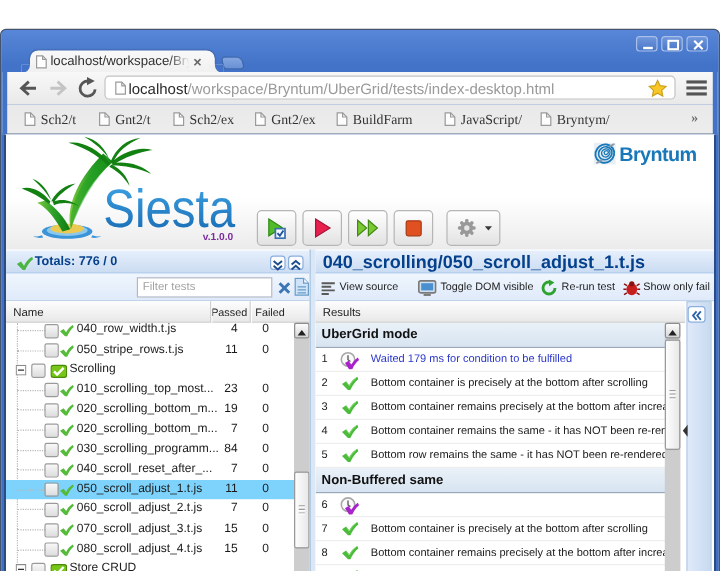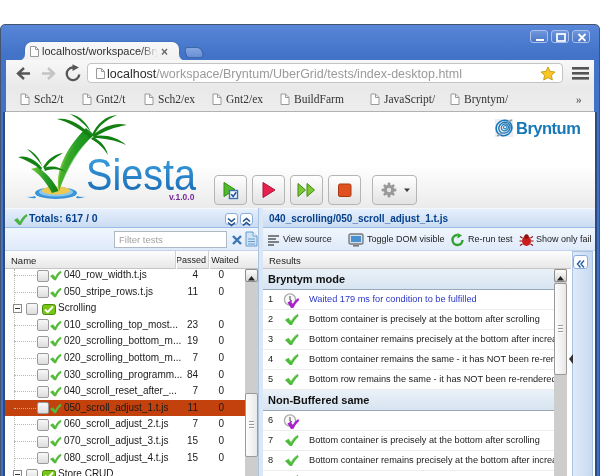--- a/index.html
+++ b/index.html
@@ -52,21 +52,21 @@
 .ptool { position:absolute; left:0; right:0; top:20px; height:23px;
   background:linear-gradient(#f0f6fd,#dfeafa); border-bottom:1px solid #c2d4ea; }
 .ghead { background:linear-gradient(#fdfdfd,#e8e8e8); border-bottom:1px solid #c5c5c5; font-size:9.5px; color:#222; }
 
 #lcols { position:absolute; left:0; right:0; top:43px; height:18px; }
 #ltree { position:absolute; left:0; top:61px; right:13px; bottom:0; overflow:hidden; background:#fff; }
 .trow { position:absolute; left:0; right:0; height:16.6px; font-size:10px; color:#1a1a1a; white-space:nowrap; }
 .trow .nm { position:absolute; top:2px; }
 .trow .pv { position:absolute; width:35px; text-align:right; top:2px; left:158px; }
 .trow .fv { position:absolute; width:35px; text-align:right; top:2px; left:184px; }
-.sel { background:#c2410c; }
+.sel { background:#7dd3fc; }
 
 #rcols { position:absolute; left:0; width:308px; top:43px; height:18px; }
 #rres { position:absolute; left:0; top:61px; width:295px; bottom:0; overflow:hidden; background:#fff; }
 .rrow { position:absolute; left:0; right:0; height:20px; border-bottom:1px solid #ededed; font-size:9.2px; color:#1a1a1a; white-space:nowrap; }
 .rghead { height:21px; background:linear-gradient(#eaf1f8,#d7e4f1); border-bottom:1px solid #99a8b8; font-weight:bold; color:#111; font-size:11px; }
 .rrow .num { position:absolute; left:5px; top:4px; }
 .rrow .msg { position:absolute; left:46px; top:4px; }
 .blue { color:#2b37c8; }
 .tlbl { position:absolute; top:6px; font-size:9px; color:#222; white-space:nowrap; }
 
@@ -245,21 +245,21 @@
           </g>
           <text x="22" y="17" font-size="16.5" font-weight="bold" fill="#1878b8" letter-spacing="-0.5">Bryntum</text>
         </svg>
       </div>
     </div>
     <div id="lpanel">
       <div class="phdr">
         <svg width="15" height="13" style="position:absolute;left:8px;top:4px">
             <path d="M1 7 l3.5 -2 2.5 3.5 C 9 4.5 11 2.5 13.8 1 L 14.5 3 C 11.5 5.5 9.5 8.5 8 12 L 6 12 Z" fill="#4bb544"></path>
           </svg>
-        <span style="position:absolute;left:24px">Totals: 617 / 0</span>
+        <span style="position:absolute;left:24px">Totals: 776 / 0</span>
         <div class="chbtn" style="left:220px"><svg width="11" height="10">
               <path d="M2 1.5 l3.5 3 3.5 -3 M2 5.5 l3.5 3 3.5 -3" stroke="#1e4e8c" stroke-width="1.6" fill="none"></path>
             </svg></div>
         <div class="chbtn" style="left:235px"><svg width="11" height="10">
               <path d="M2 4.5 l3.5 -3 3.5 3 M2 8.5 l3.5 -3 3.5 3" stroke="#1e4e8c" stroke-width="1.6" fill="none"></path>
             </svg></div>
       </div>
       <div class="ptool">
         <div style="position:absolute;left:109px;top:3px;width:113px;height:17px;background:#fff;border:1px solid #b0b8c8;font-size:9.5px;color:#a2a2a2;line-height:15px;padding-left:4px">Filter tests</div>
         <svg width="12" height="12" style="position:absolute;left:226px;top:6px">
@@ -269,21 +269,21 @@
             <path d="M1 1 h7 l4 4 v10 h-11 z" fill="#cfe4f8" stroke="#6a9cc8"></path>
             <path d="M8 1 v4 h4" fill="#fff" stroke="#6a9cc8"></path>
             <g stroke="#6a9cc8">
               <path d="M3 8 h7 M3 10.5 h7 M3 13 h7"></path>
             </g>
           </svg>
       </div>
       <div id="lcols" class="ghead">
         <span style="position:absolute;left:6px;top:4px">Name</span>
         <span style="position:absolute;left:166px;top:4px;width:35px;text-align:right;font-size:9px">Passed</span>
-        <span style="position:absolute;left:203px;top:4px;width:34px;text-align:center;font-size:9px">Waited</span>
+        <span style="position:absolute;left:203px;top:4px;width:34px;text-align:center;font-size:9px">Failed</span>
         <i style="position:absolute;left:170px;top:0;height:18px;border-left:1px solid #d0d0d0;border-right:1px solid #fff"></i>
         <i style="position:absolute;left:203px;top:0;height:18px;border-left:1px solid #d0d0d0;border-right:1px solid #fff"></i>
       </div>
       <div id="ltree">
           <i style="position:absolute;left:8.5px;top:0;bottom:0;border-left:1px dotted #b8b8b8"></i>
           <div class="trow" style="top:-2.0px">
             <i style="position:absolute;left:9px;top:8px;width:24px;border-top:1px dotted #b8b8b8"></i>
             <span class="ck" style="position:absolute;left:32px;top:2.5px"></span>
             <svg width="13" height="11" style="position:absolute;left:44px;top:3px">
               <path d="M1 6 l3 -1.8 2.1 2.7 C 7.8 3.6 9.6 2 11.8 0.8 L 12.5 2.5 C 9.9 4.6 8.3 7.2 7 10.2 L 5.2 10.2 Z" fill="#55bb3a"></path>
@@ -439,21 +439,21 @@
                 <path d="M3 27.5 h5 M3 30.5 h5 M3 33.5 h5"></path>
               </g>
               <g stroke="#fff">
                 <path d="M3 28.5 h5 M3 31.5 h5 M3 34.5 h5"></path>
               </g>
             </svg></div>
       </div>
     </div>
     <div id="split"></div>
     <div id="rpanel">
-      <div class="phdr" style="padding-left:6px;font-size:10px">040_scrolling/050_scroll_adjust_1.t.js</div>
+      <div class="phdr" style="padding-left:6px;font-size:15px">040_scrolling/050_scroll_adjust_1.t.js</div>
       <div class="ptool" id="rtool">
         <svg width="13" height="12" style="position:absolute;left:4px;top:6px">
             <g stroke="#5a5a5a" stroke-width="1.6">
               <path d="M1 2 h11 M1 5 h8 M1 8 h11 M1 11 h6"></path>
             </g>
           </svg>
         <span class="tlbl" style="left:20px">View source</span>
         <svg width="16" height="14" style="position:absolute;left:85px;top:5px">
             <rect x="1" y="1" width="14" height="10" rx="1.5" fill="#cfe0f0" stroke="#7a7a7a" stroke-width="1.4"></rect>
             <rect x="3" y="3" width="10" height="6" fill="#4a90d0"></rect>
@@ -472,21 +472,21 @@
               <path d="M3.5 5 L1 3.5 M3 8 H0.5 M3.5 11 L1 12.5 M11.5 5 L14 3.5 M12 8 h2.5 M11.5 11 L14 12.5"></path>
             </g>
           </svg>
         <span class="tlbl" style="left:273px">Show only fail</span>
       </div>
       <div id="rcols" class="ghead">
           <span style="position:absolute;left:6px;top:4px">Results</span>
         </div>
       <div id="rres">
           <div class="rrow rghead" style="top:0px">
-            <span style="position:absolute;left:5px;top:4px">Bryntym mode</span>
+            <span style="position:absolute;left:5px;top:4px">UberGrid mode</span>
           </div>
 <div class="rrow" style="top:21px">
             <span class="num">1</span>
             <svg width="17" height="15" style="position:absolute;left:20px;top:3px">
               <circle cx="7" cy="6.5" r="5.6" fill="#fafafa" stroke="#a8a8a8" stroke-width="1.3"></circle>
               <path d="M7 3 V6.8 L9 8.2" stroke="#555" stroke-width="1.1" fill="none"></path>
               <path d="M4.5 9.5 l3 -1.8 2.3 3.2 c1.5 -2.6 3.2 -4.6 5.4 -6 l1 2.2 c-2.6 2.2 -4.3 4.6 -5.6 7.6 l-2.6 0.2 z" fill="#aa22cc"></path>
             </svg>
             <span class="msg blue">Waited 179 ms for condition to be fulfilled</span>
           </div>

